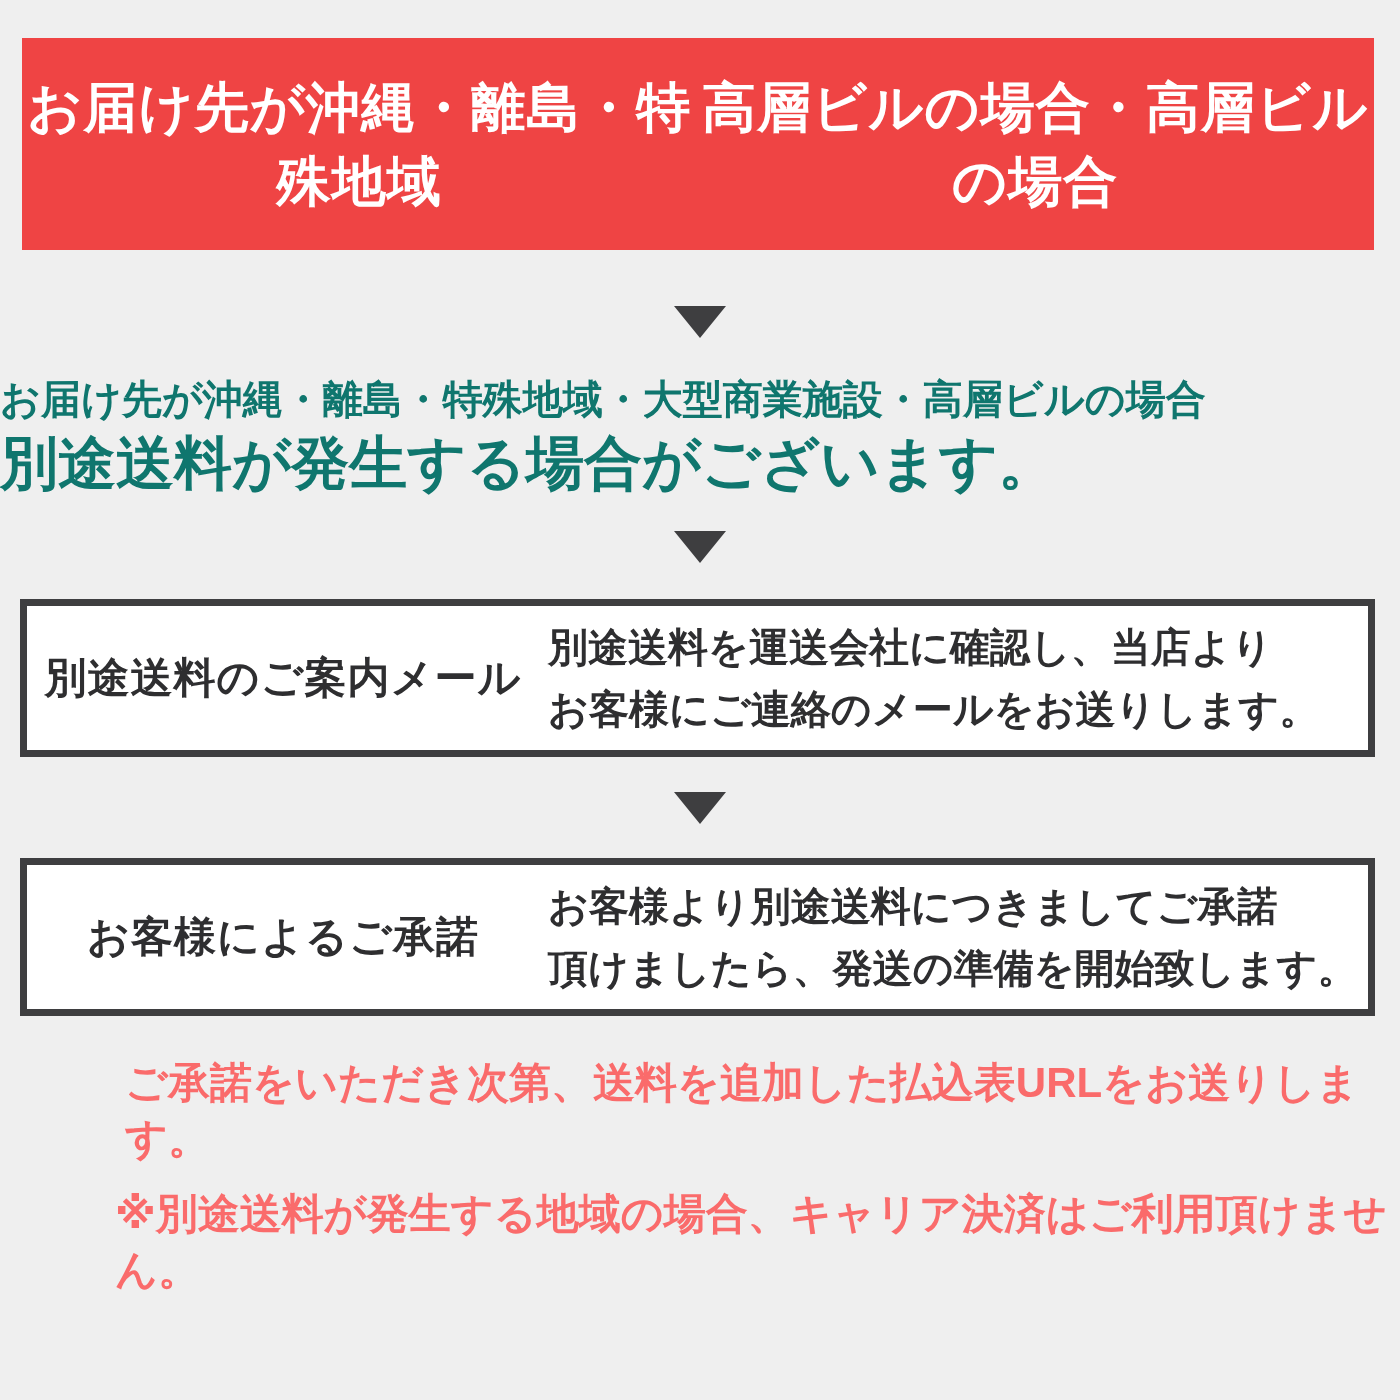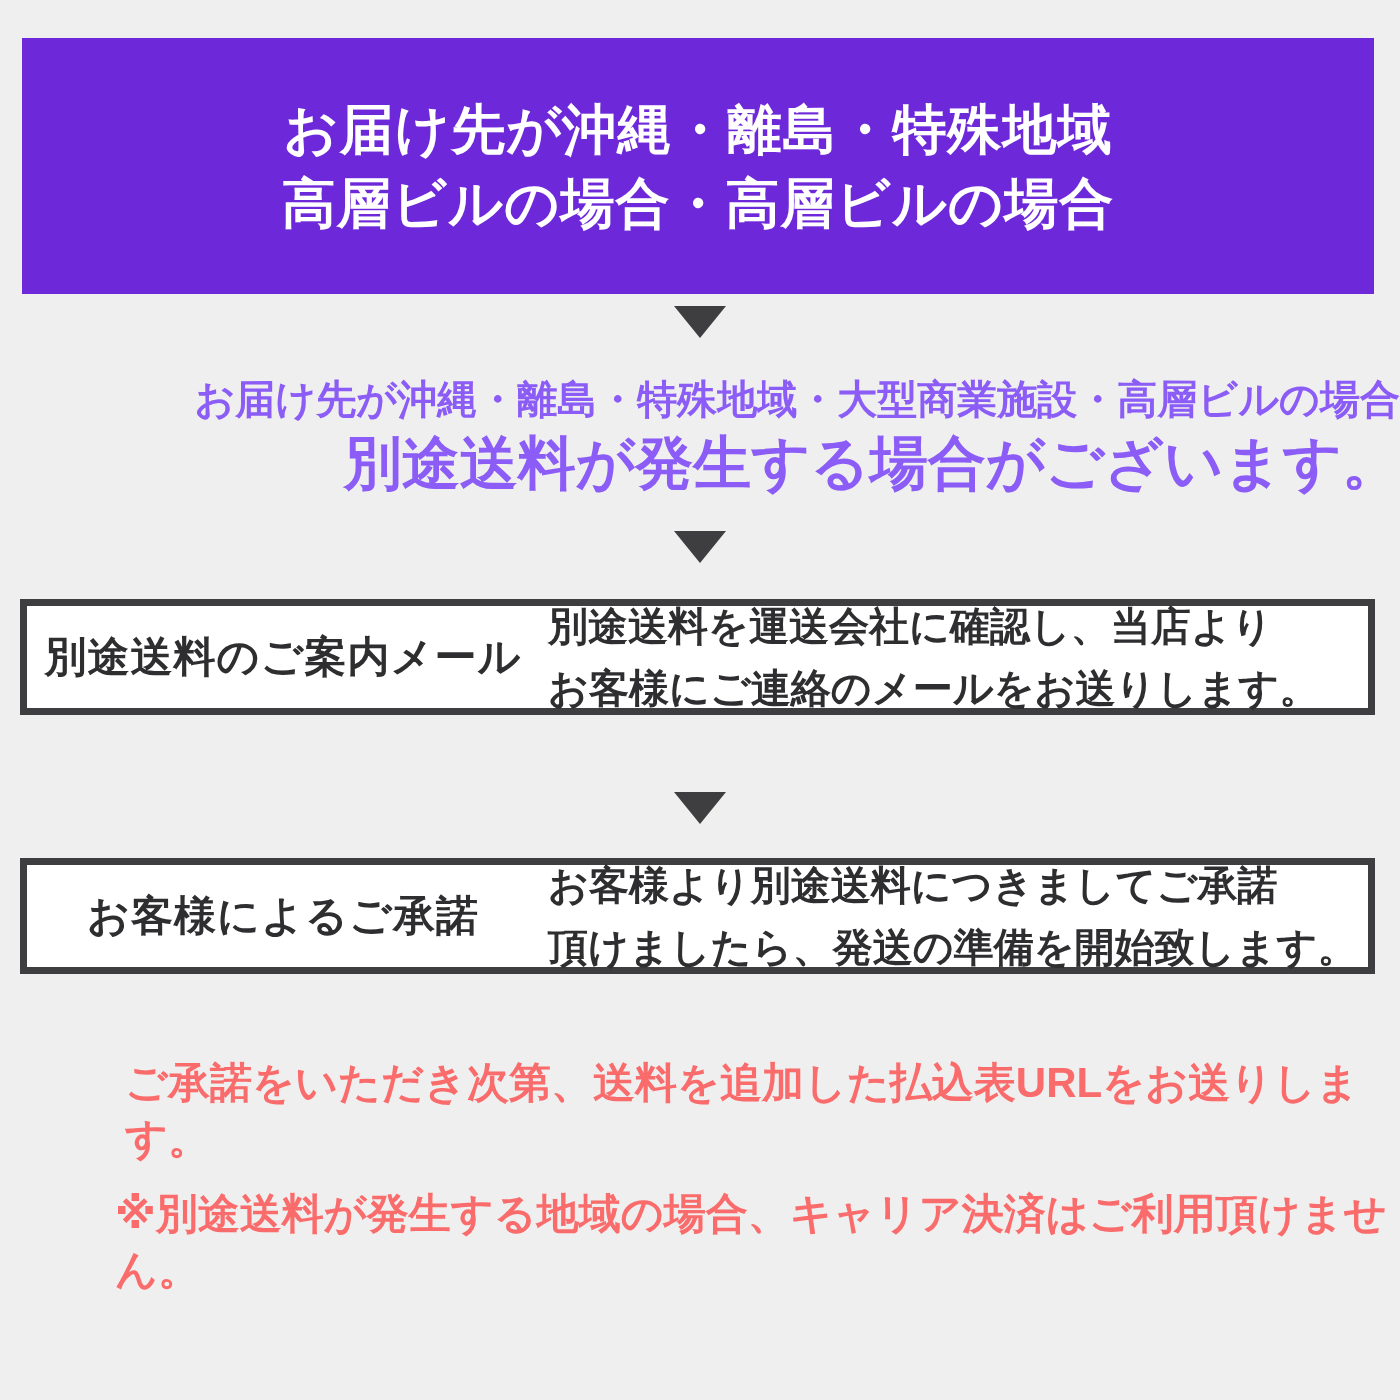--- a/index.html
+++ b/index.html
@@ -14,25 +14,25 @@
     font-family: "Liberation Sans", "DejaVu Sans", sans-serif;
     overflow: hidden;
   }
 
   
   .header-box {
     position: absolute;
     left: 22px;
     top: 38px;
     width: 1352px;
-    height: 256px;
-    background: #6d28d9;
+    height: 212px;
+    background: #ef4444;
     color: #ffffff;
     display: flex;
-    flex-direction: column;
+    flex-direction: row;
     justify-content: center;
     align-items: center;
     font-size: 54px;
     font-weight: bold;
     line-height: 74px;
     text-align: center;
     letter-spacing: 1px;
   }
 
   
@@ -48,40 +48,40 @@
   .arrow-1 { top: 306px; }
   .arrow-2 { top: 531px; }
   .arrow-3 { top: 792px; }
 
   
   .notice {
     position: absolute;
     top: 374px;
     left: 0;
     width: 1400px;
-    text-align: right;
-    color: #8b5cf6;
+    text-align: left;
+    color: #0f766e;
     font-weight: bold;
   }
   .notice-line1 {
     font-size: 40px;
     line-height: 50px;
   }
   .notice-line2 {
     font-size: 58px;
     line-height: 68px;
     margin-top: 5px;
   }
 
   
   .step-box {
     position: absolute;
     left: 20px;
     width: 1355px;
-    height: 116px;
+    height: 158px;
     background: #ffffff;
     border: 7px solid #3e3e40;
     box-sizing: border-box;
     display: flex;
     align-items: center;
   }
   .step-1 { top: 599px; }
   .step-2 { top: 858px; }
   .step-label {
     width: 512px;

